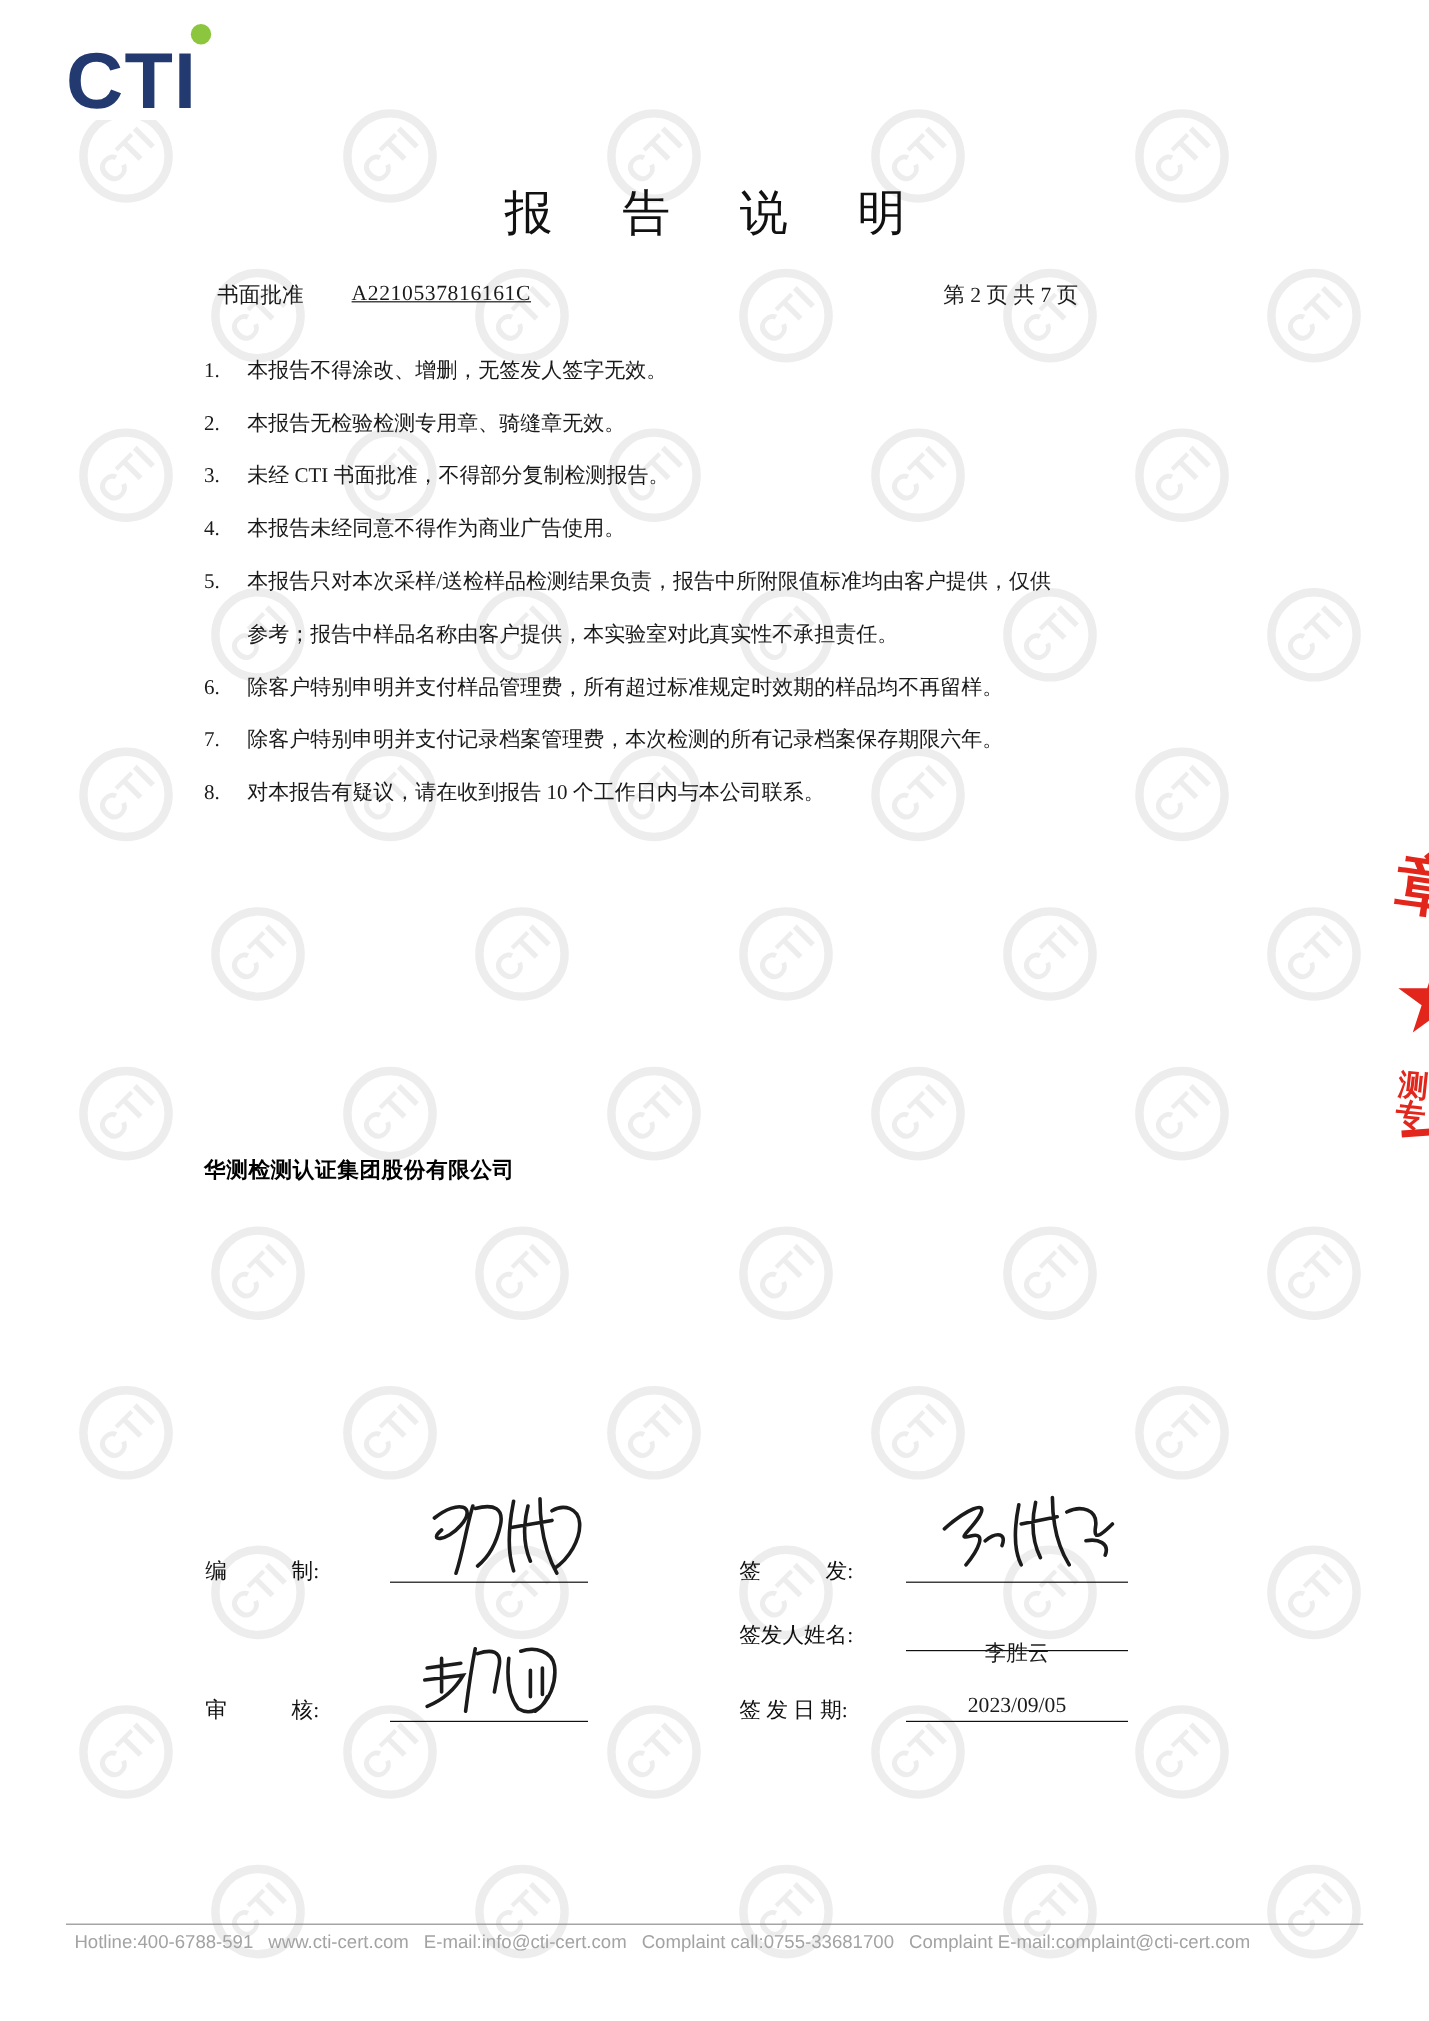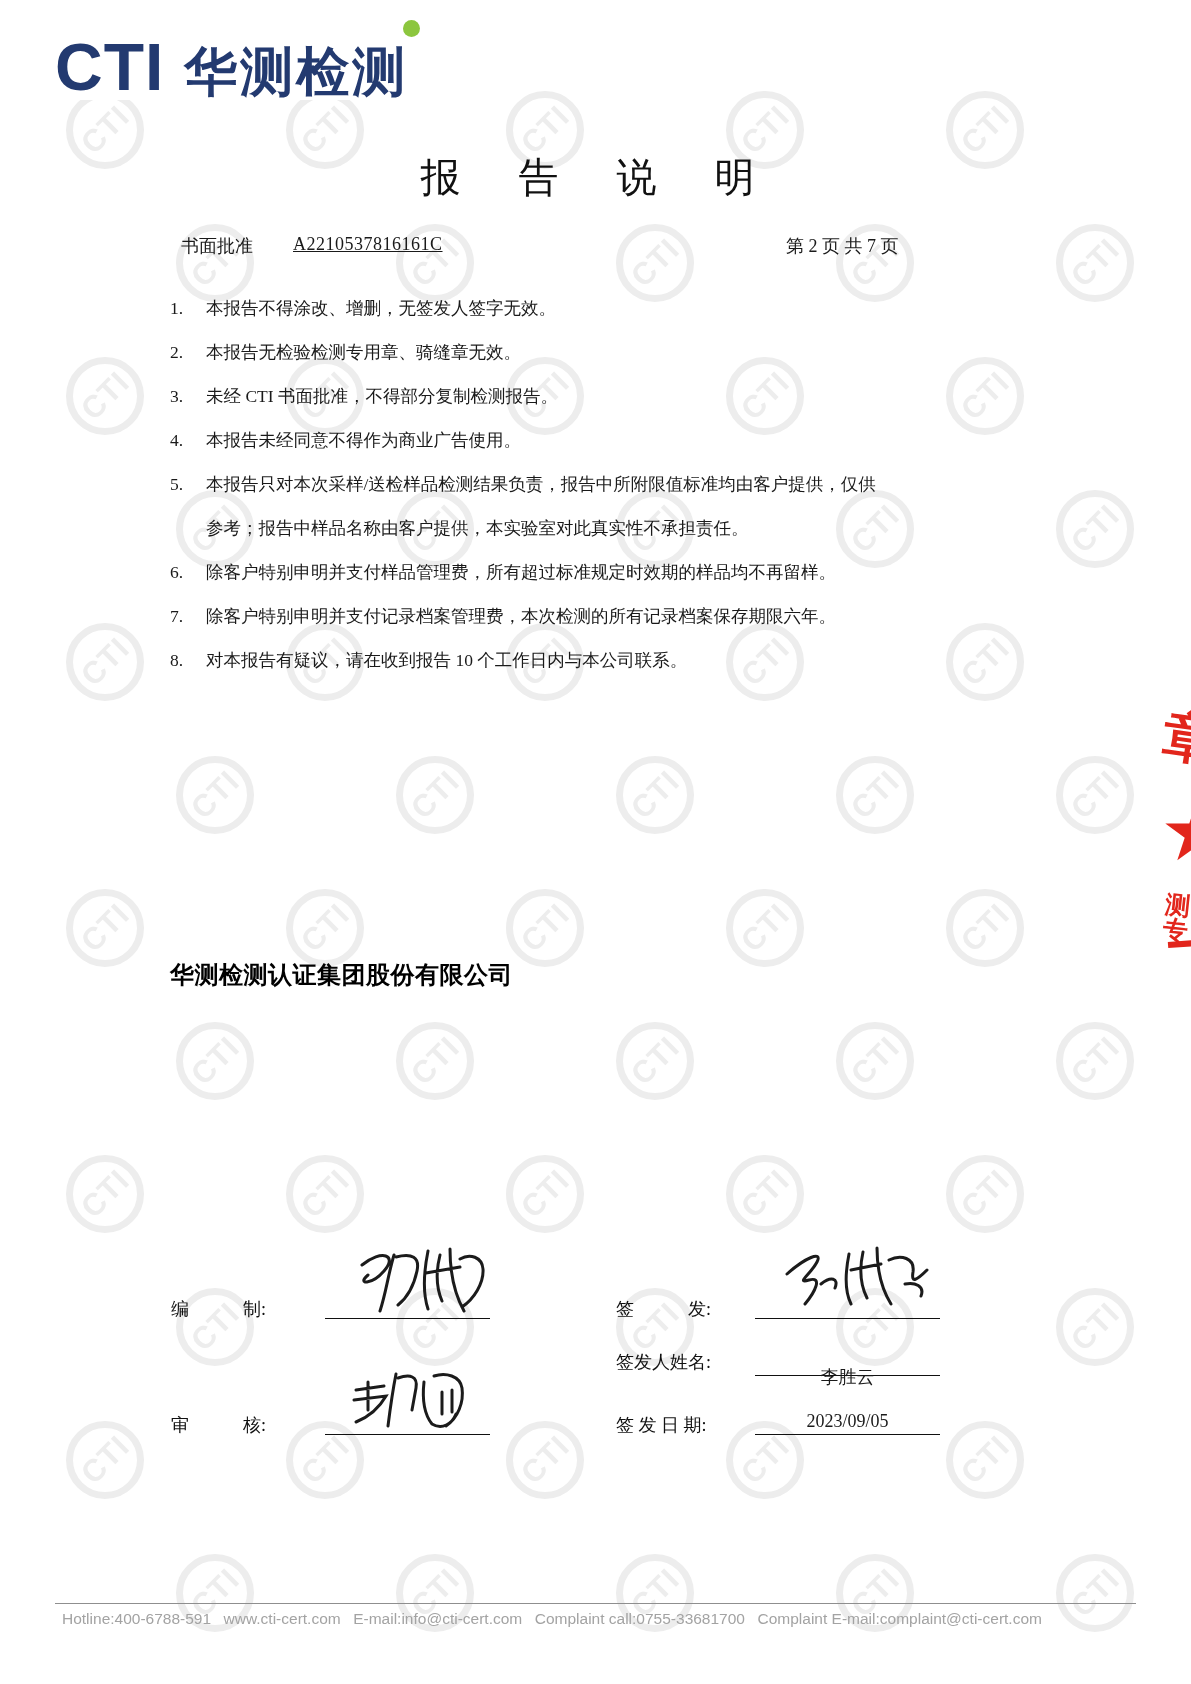--- a/index.html
+++ b/index.html
@@ -58,21 +58,21 @@
   .meta-page{position:absolute;left:786px;}
   
   .notes{position:absolute;left:170px;top:286px;width:714px;}
   .note{display:flex;font-size:17.5px;line-height:44px;margin:0;}
   .note-num{flex:0 0 36px;}
   .note-text{flex:1;}
   
   .company{position:absolute;left:170px;top:960px;}
   .company-name{
     font-family:"Liberation Sans","DejaVu Sans",sans-serif;
-    font-weight:bold;font-size:24px;line-height:30px;color:#000;
+    font-weight:bold;font-size:18px;line-height:30px;color:#000;
     letter-spacing:0.5px;
   }
   .company-line{font-size:17.5px;line-height:32.5px;}
   
   .signoff-label{position:absolute;font-size:18px;color:#111;}
   .sig-line{position:absolute;border-bottom:1.5px solid #111;}
   .sig-svg{position:absolute;}
   .sig-value{position:absolute;font-size:18px;text-align:center;}
   
   .seal-el{position:absolute;color:#E2261C;font-weight:bold;}
@@ -275,21 +275,20 @@
       <div class="wm" style="left: 1056px; top: 1554px;">
         <span>CTI</span>
       </div>
     </div>
 
   <div class="content">
 
     <div class="logo">
       <span class="logo-cti">CTI</span>
       <span class="logo-dot"></span>
-      <span class="logo-cn">华测检测</span>
     </div>
 
     <div class="doc-title">报 告 说 明</div>
 
     <div class="meta-row">
       <span class="meta-label">书面批准</span>
       <span class="meta-value">A2210537816161C</span>
       <span class="meta-page">第 2 页 共 7 页</span>
     </div>
 

